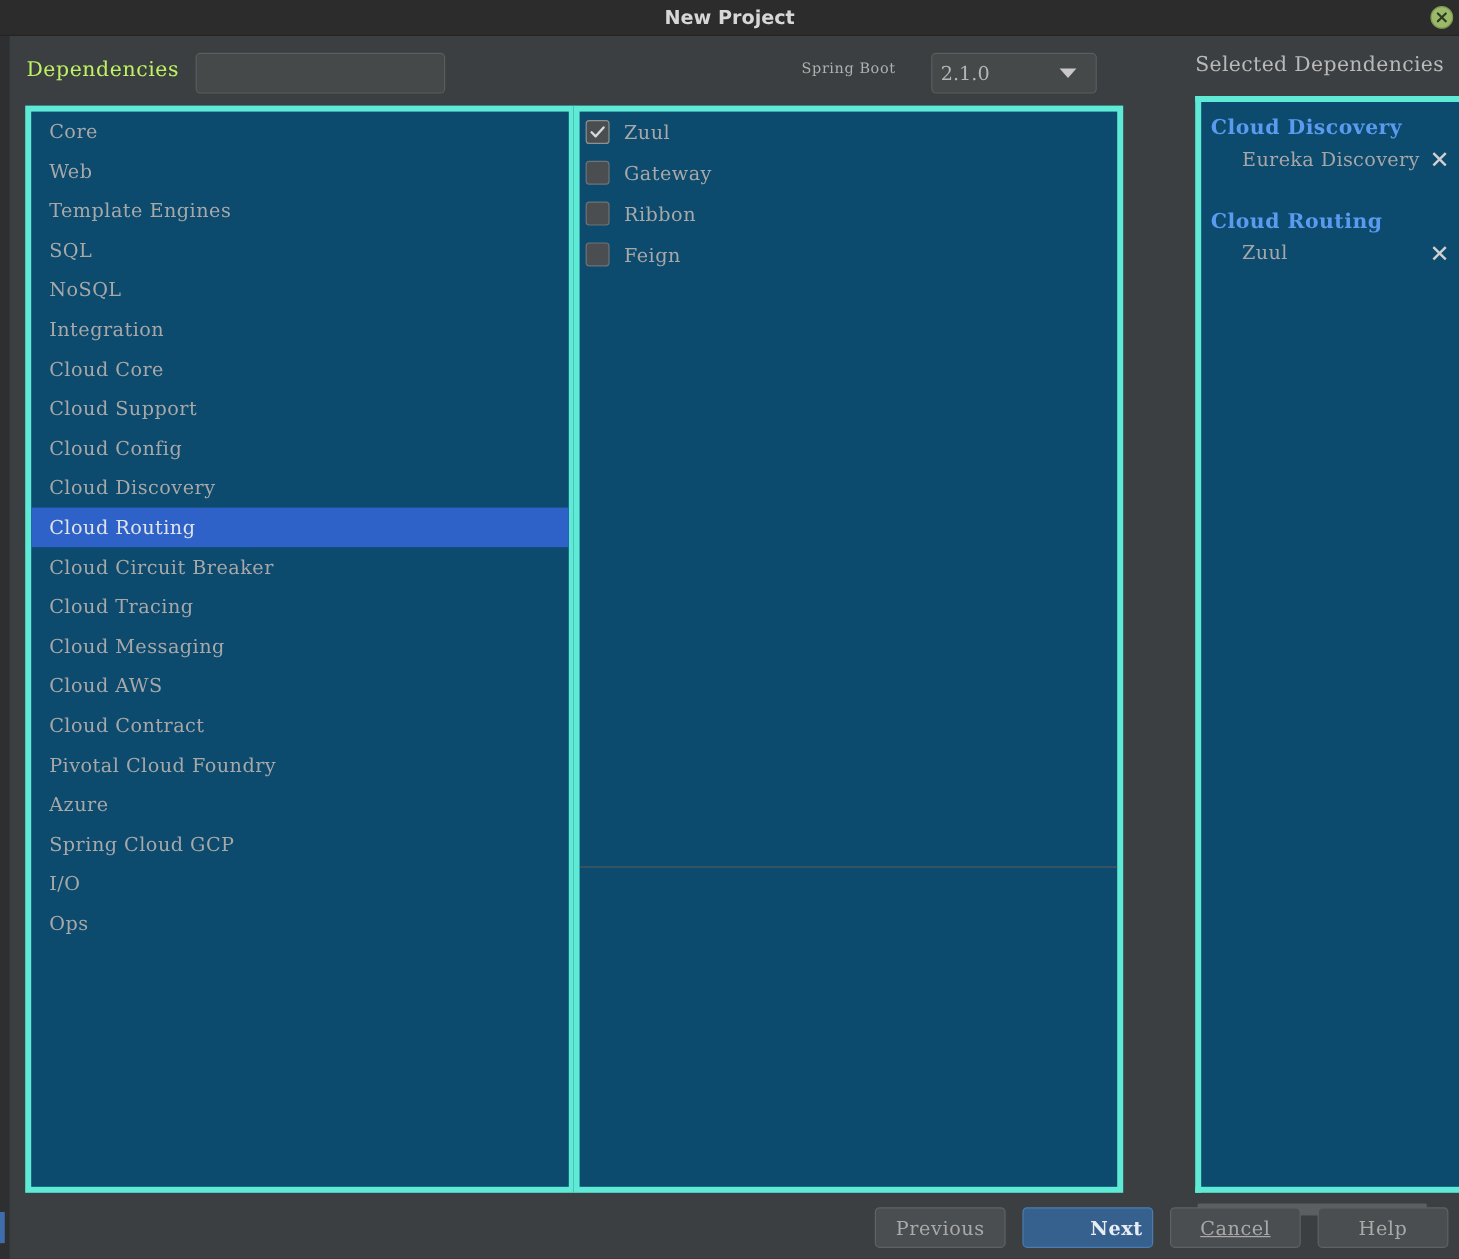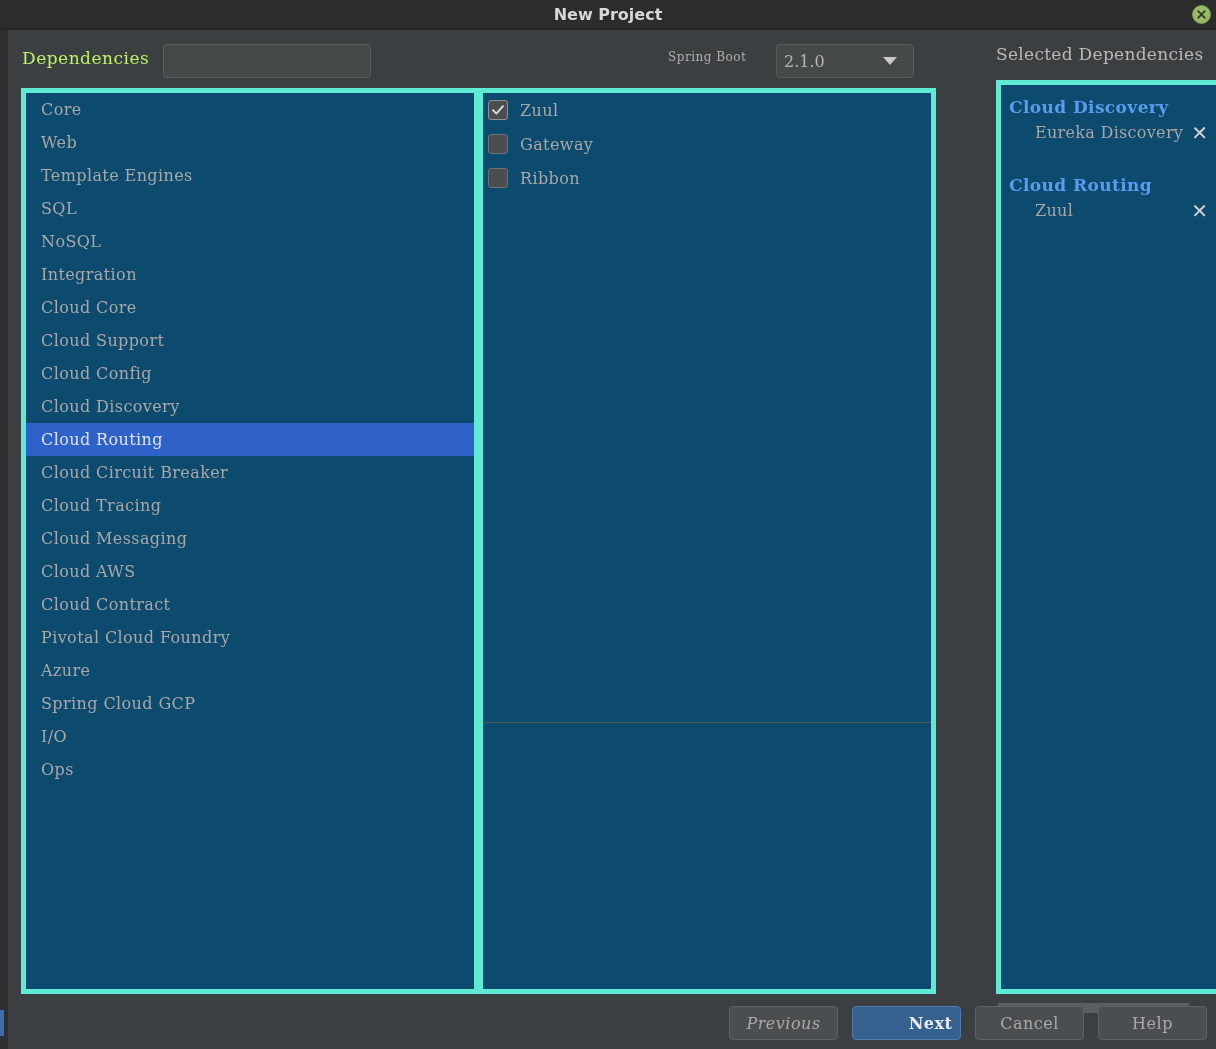--- a/index.html
+++ b/index.html
@@ -294,23 +294,23 @@
     background: #4a4e50;
     border: 1px solid #5d6264;
     color: #a9a9a9;
   }
   .btn.primary {
     background: #36618f;
     border: 1px solid #4a7cb0;
     color: #e8edf3;
     font-weight: bold;
   }
-  #btn-previous { left: 729px; width: 109px; font-style: italic; }
+  #btn-previous { left: 729px; width: 109px; }
   #btn-next     { left: 852px; width: 109px; padding-left: 48px; }
-  #btn-cancel   { left: 975px; width: 109px; }
+  #btn-cancel   { left: 975px; width: 109px; text-decoration: underline; }
   #btn-help     { left: 1098px; width: 109px; }
 </style>
 </head>
 <body>
 
 <div id="app">
 
   <div class="edge-strip">
     <div class="edge-strip-mark"></div>
   </div>
@@ -379,20 +379,24 @@
           <span class="mod-label">Zuul</span>
         </div>
         <div class="mod-item">
           <div class="cbox"></div>
           <span class="mod-label">Gateway</span>
         </div>
         <div class="mod-item">
           <div class="cbox"></div>
           <span class="mod-label">Ribbon</span>
         </div>
+        <div class="mod-item">
+          <div class="cbox"></div>
+          <span class="mod-label">Feign</span>
+        </div>
       </div>
   </div>
 
   <div class="panel-border" id="sel-panel">
     <div class="sel-inner" id="sel-list">
         <div class="sel-group-title">Cloud Discovery</div>
         <div class="sel-row">
           <span class="sel-row-label">Eureka Discovery</span>
           <span class="sel-remove">✕</span>
         </div>

